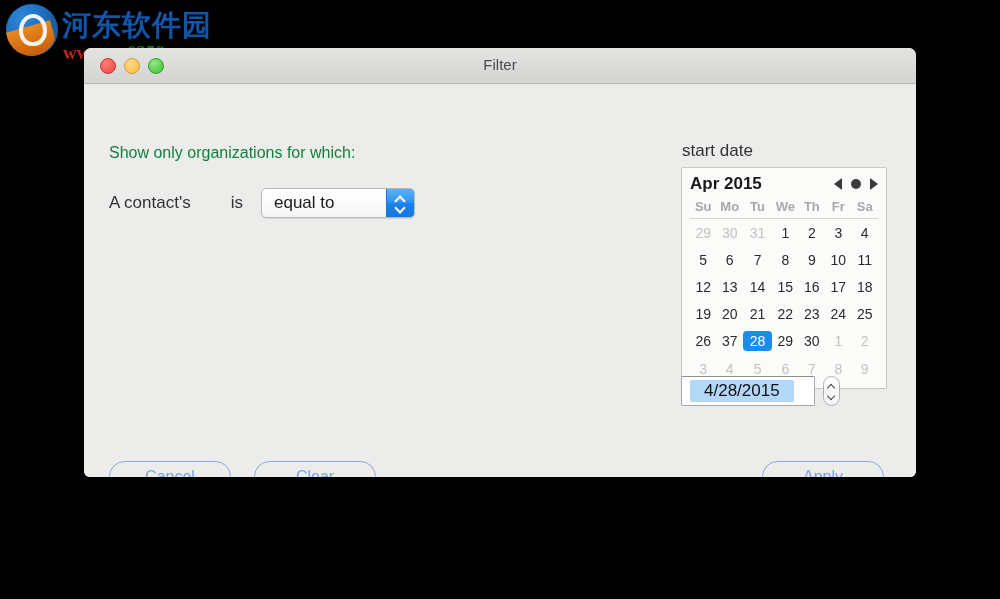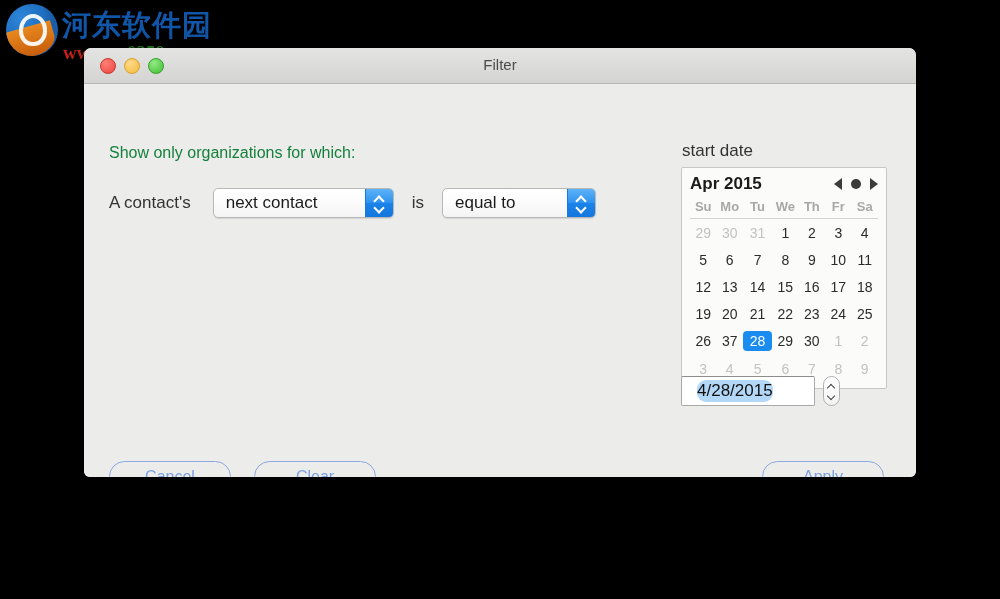--- a/index.html
+++ b/index.html
@@ -268,23 +268,22 @@
     border-radius: 2px;
     box-sizing: border-box;
     display: flex;
     align-items: center;
     padding: 0 8px;
   }
   #date-value {
     font-size: 17px;
     color: #111111;
     background: #b3d7f7;
-    padding: 1px 0;
-    border-radius: 9px;
-    margin-left: 7px;
+    padding: 1px 14px;
+    border-radius: 2px;
   }
   #date-stepper {
     width: 17px;
     height: 30px;
     border-radius: 9px;
     background: linear-gradient(180deg, #ffffff 0%, #f4f4f4 100%);
     border: 1px solid #b0b0b0;
     box-sizing: border-box;
     display: flex;
     flex-direction: column;
@@ -344,27 +343,20 @@
     <div id="title-text">Filter</div>
   </div>
 
   <div id="dialog-body">
 
     <div id="prompt">Show only organizations for which:</div>
 
     <div id="rule-row">
       <span class="rule-label lbl-contact">A contact's</span>
 
-      <div class="popup" id="popup-field">
-        <span class="popup-text">next contact</span>
-        <span class="popup-arrows">
-          <span class="chev up"></span>
-          <span class="chev down"></span>
-        </span>
-      </div>
 
       <span class="rule-label lbl-is">is</span>
 
       <div class="popup" id="popup-compare">
         <span class="popup-text">equal to</span>
         <span class="popup-arrows">
           <span class="chev up"></span>
           <span class="chev down"></span>
         </span>
       </div>

